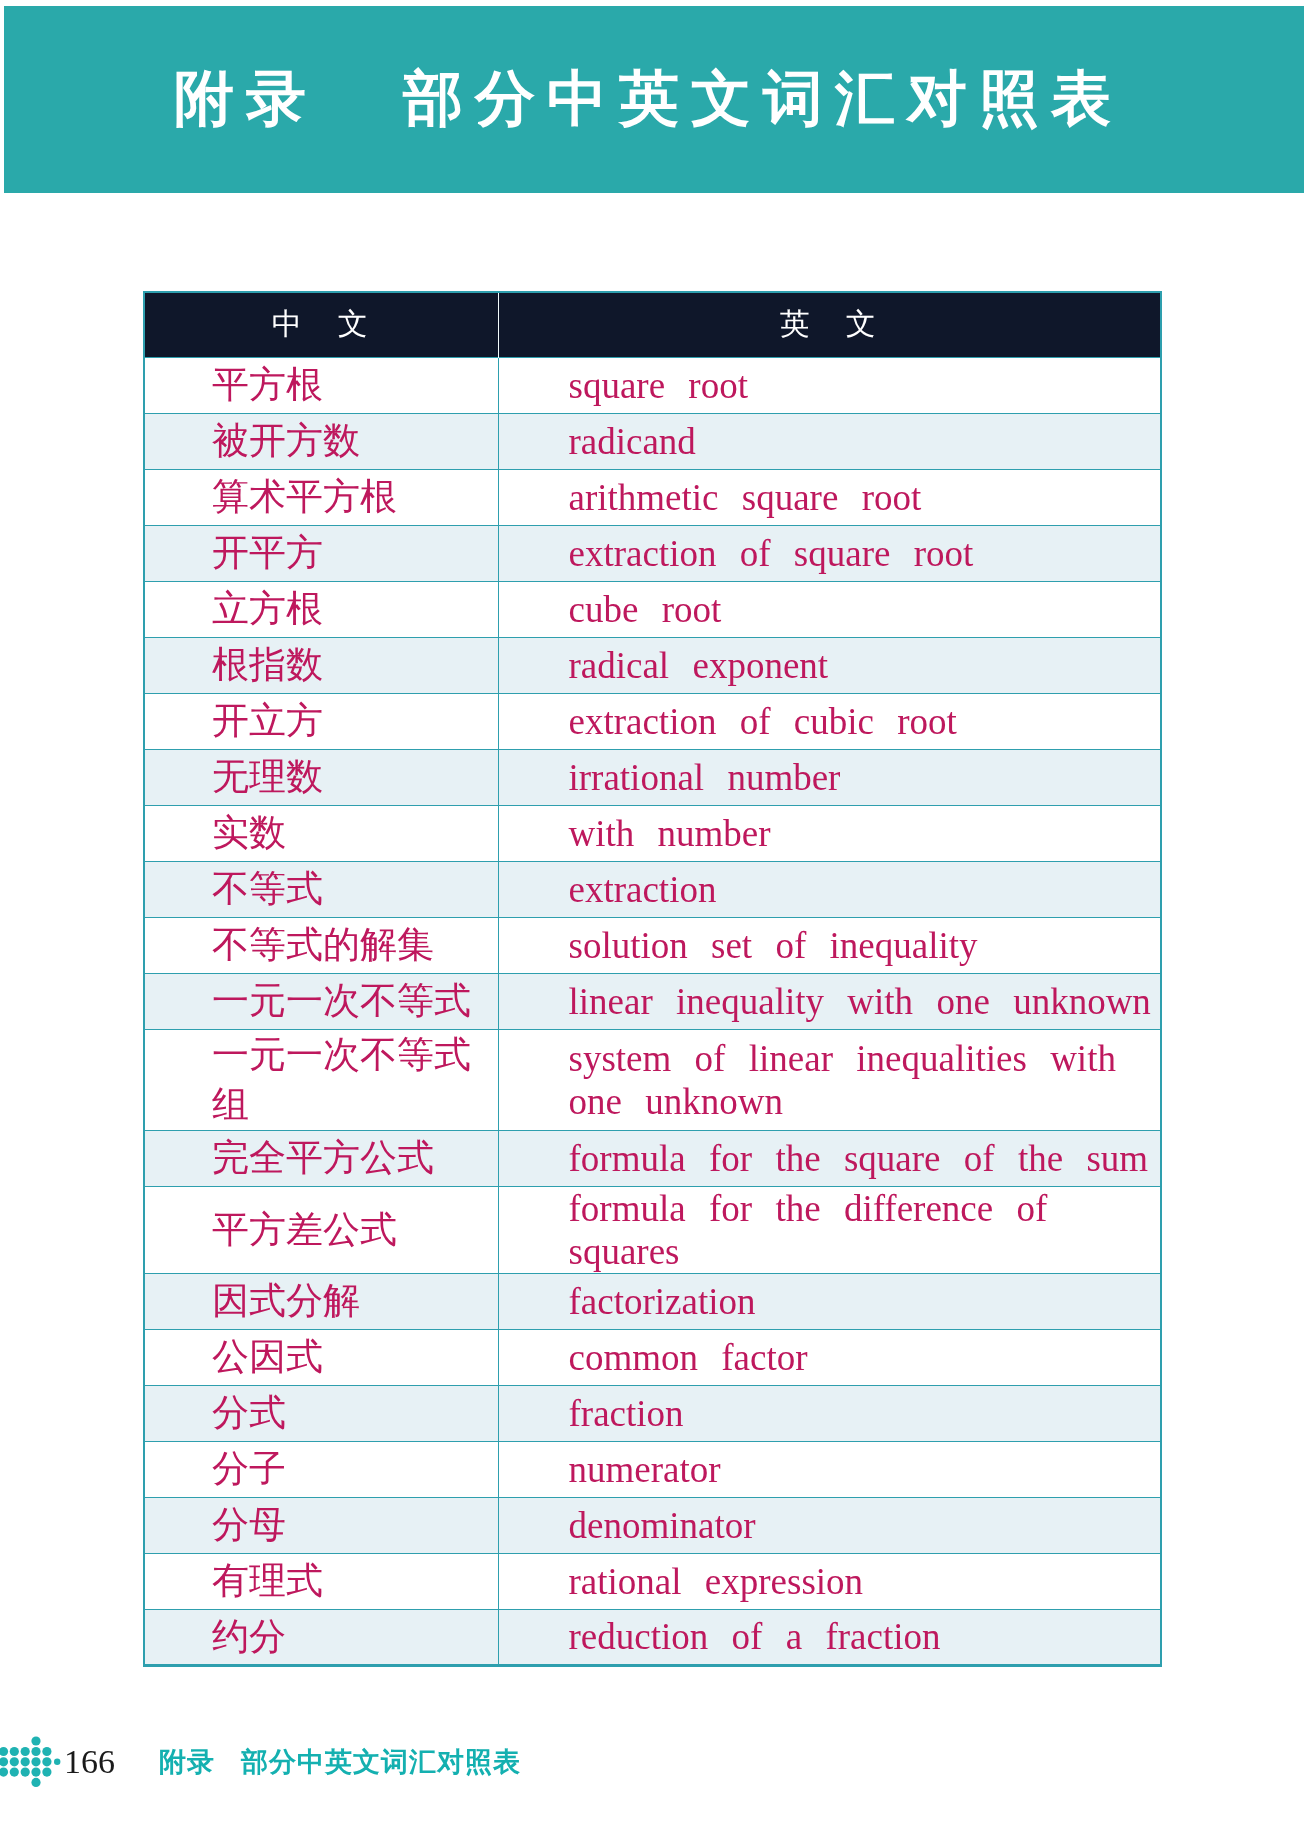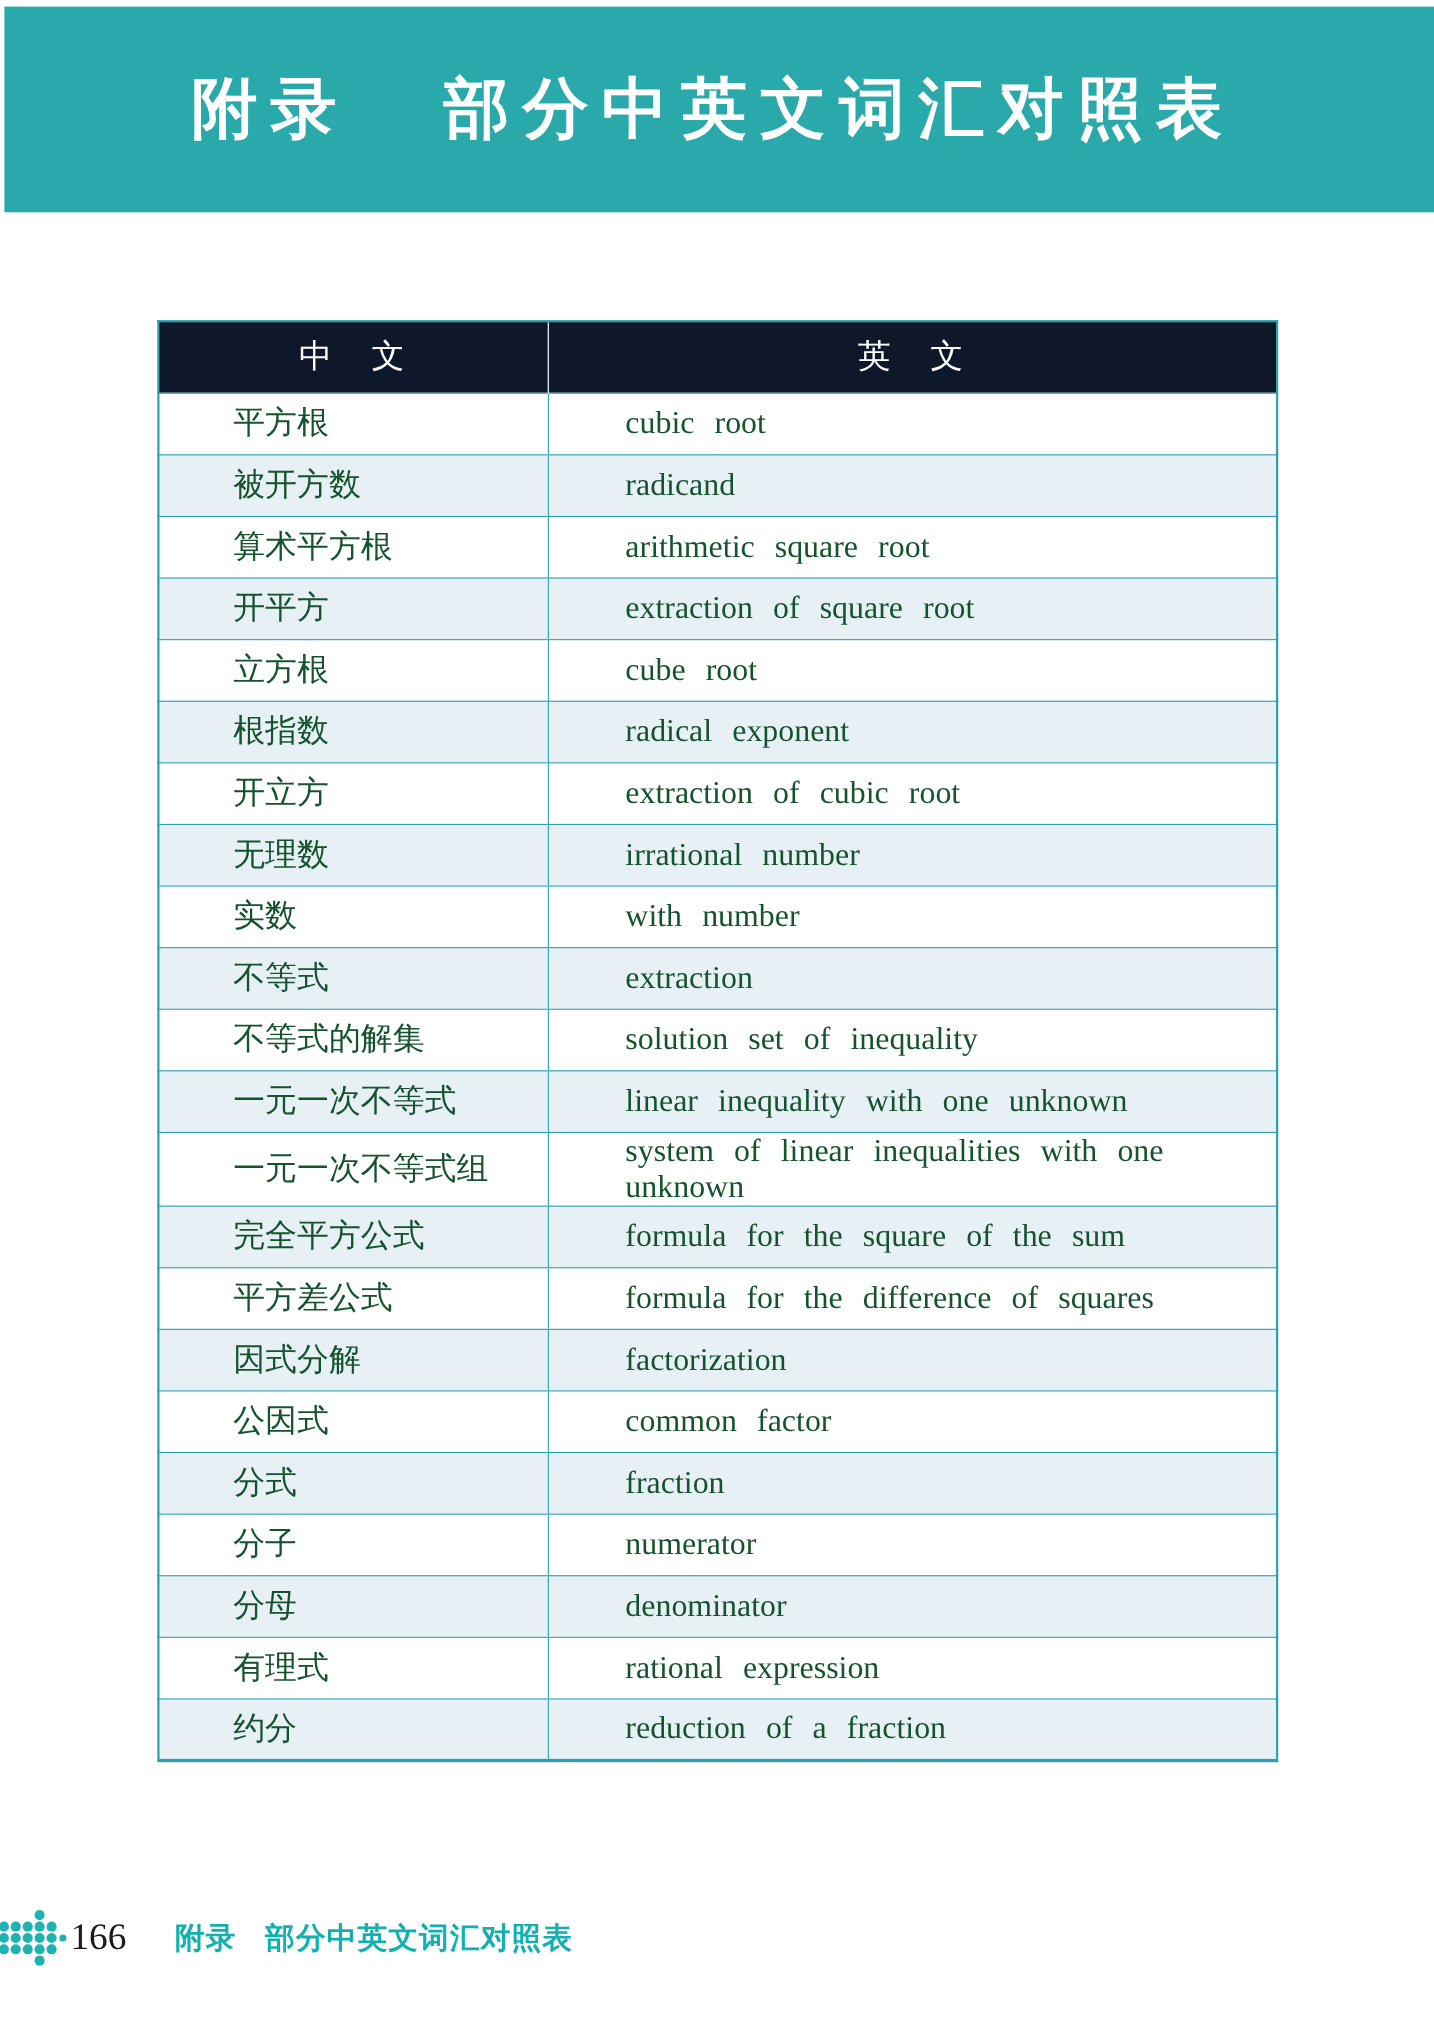--- a/index.html
+++ b/index.html
@@ -53,22 +53,22 @@
     font-weight: normal;
     letter-spacing: 3px;
     text-align: center;
     vertical-align: middle;
   }
   thead th:first-child { border-right: 1px solid #f2fbfc; }
   tbody td {
     height: 56px;
     border-top: 1px solid #2e9fae;
     vertical-align: middle;
-    color: #14532d;
-    font-size: 29px;
+    color: #be185d;
+    font-size: 37px;
     font-family: "Liberation Serif", "DejaVu Serif", serif;
   }
   tbody td.zh { padding-left: 67px; border-right: 1px solid #2e9fae; }
   tbody td.en { padding-left: 70px; word-spacing: 0.38em; }
   tbody tr:nth-child(even) { background: #e7f1f5; }
 
   
   .footer {
     position: absolute;
     left: 0; top: 1734px;
@@ -110,21 +110,21 @@
       </colgroup>
     <thead>
       <tr>
         <th>中　文</th>
         <th>英　文</th>
       </tr>
     </thead>
     <tbody>
         <tr>
           <td class="zh">平方根</td>
-          <td class="en">cubic root</td>
+          <td class="en">square root</td>
         </tr>
         <tr>
           <td class="zh">被开方数</td>
           <td class="en">radicand</td>
         </tr>
         <tr>
           <td class="zh">算术平方根</td>
           <td class="en">arithmetic square root</td>
         </tr>
         <tr>

